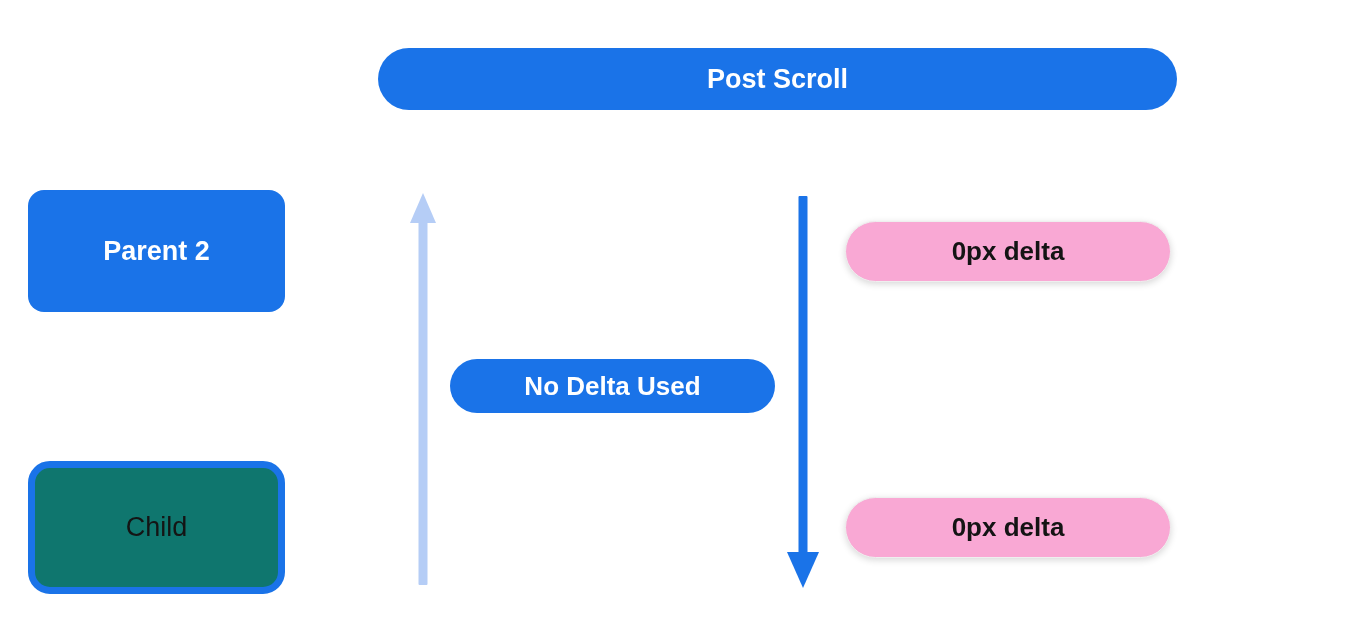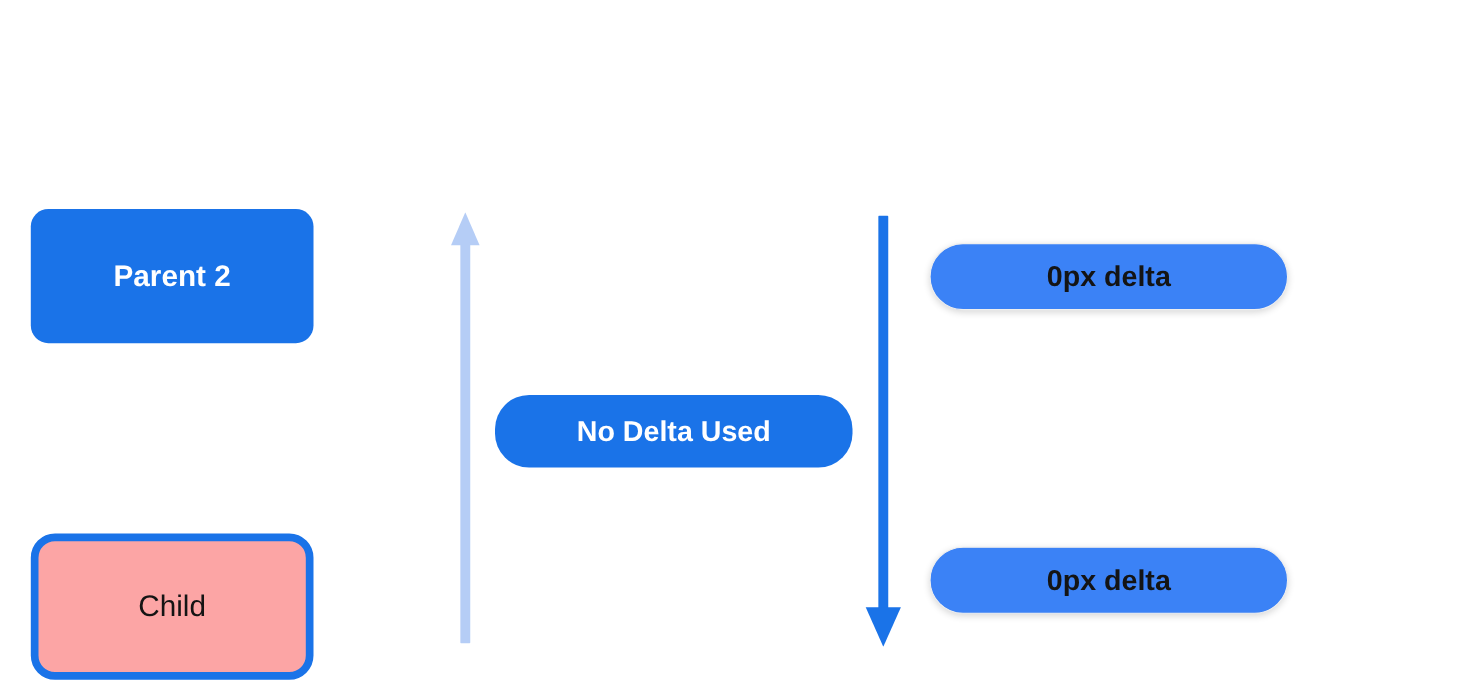--- a/index.html
+++ b/index.html
@@ -39,52 +39,52 @@
   .box {
     left: 28px;
     width: 257px;
     font-size: 27px;
   }
   .box-parent2 { top: 190px; height: 122px; border-radius: 16px; }
   .box-parent1 { top: 327px; height: 121px; border-radius: 16px; }
   .box-child {
     top: 461px; height: 133px;
     border-radius: 22px;
-    background: #fca5a5;
+    background: #0f766e;
     border: 7px solid var(--primary-blue, #1a73e8);
     color: var(--text-dark, #141414);
     font-weight: 500;
-    margin-top: 24px;
   }
   
   .pill-used  { left: 447px; top: 222px; width: 328px; height: 61px; border-radius: 31px; font-size: 26px; }
-  .pill-none  { left: 450px; top: 359px; width: 325px; height: 66px; border-radius: 31px; font-size: 26px; }
+  .pill-none  { left: 450px; top: 359px; width: 325px; height: 54px; border-radius: 31px; font-size: 26px; }
   
   .white-pill {
-    background: #3b82f6;
+    background: #f9a8d4;
     border: 1px solid var(--white-pill-border, #efefef);
     box-shadow: 0 2px 7px rgba(0,0,0,0.16);
     color: var(--text-dark, #141414);
     font-weight: 600;
     font-size: 26px;
   }
   .pill-zero-top    { left: 845px; top: 221px; width: 326px; height: 61px; border-radius: 31px; }
   .pill-zero-bottom { left: 845px; top: 497px; width: 326px; height: 61px; border-radius: 31px; }
   
   .arrow { position: absolute; display: block; }
   .arrow-up   { left: 409px; top: 193px; width: 28px; height: 392px; }
   .arrow-down { left: 786px; top: 196px; width: 34px; height: 392px; }
   .arrow-up polygon, .arrow-up rect   { fill: var(--light-blue, #b5cdf6); }
   .arrow-down polygon, .arrow-down rect { fill: var(--primary-blue, #1a73e8); }
 </style>
 </head>
 <body>
 
 <div class="canvas">
 
+  <div class="pill blue title-pill">Post Scroll</div>
 
   <div class="box blue box-parent2">Parent 2</div>
 
 
   <div class="box box-child">Child</div>
 
   <svg class="arrow arrow-up" viewBox="0 0 28 392" preserveAspectRatio="none">
     <polygon points="14,0 27,30 1,30"></polygon>
     <rect x="9.5" y="27" width="9" height="365" rx="1"></rect>
   </svg>

